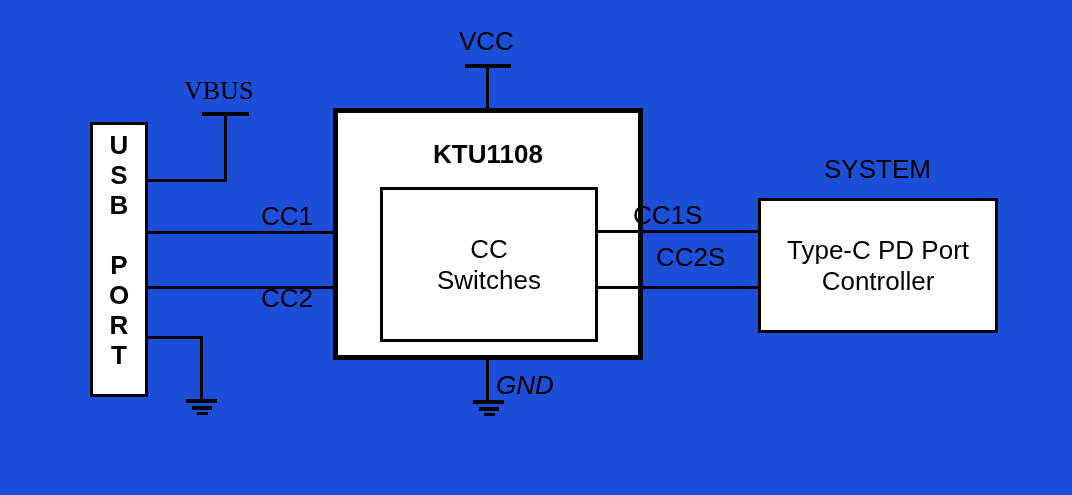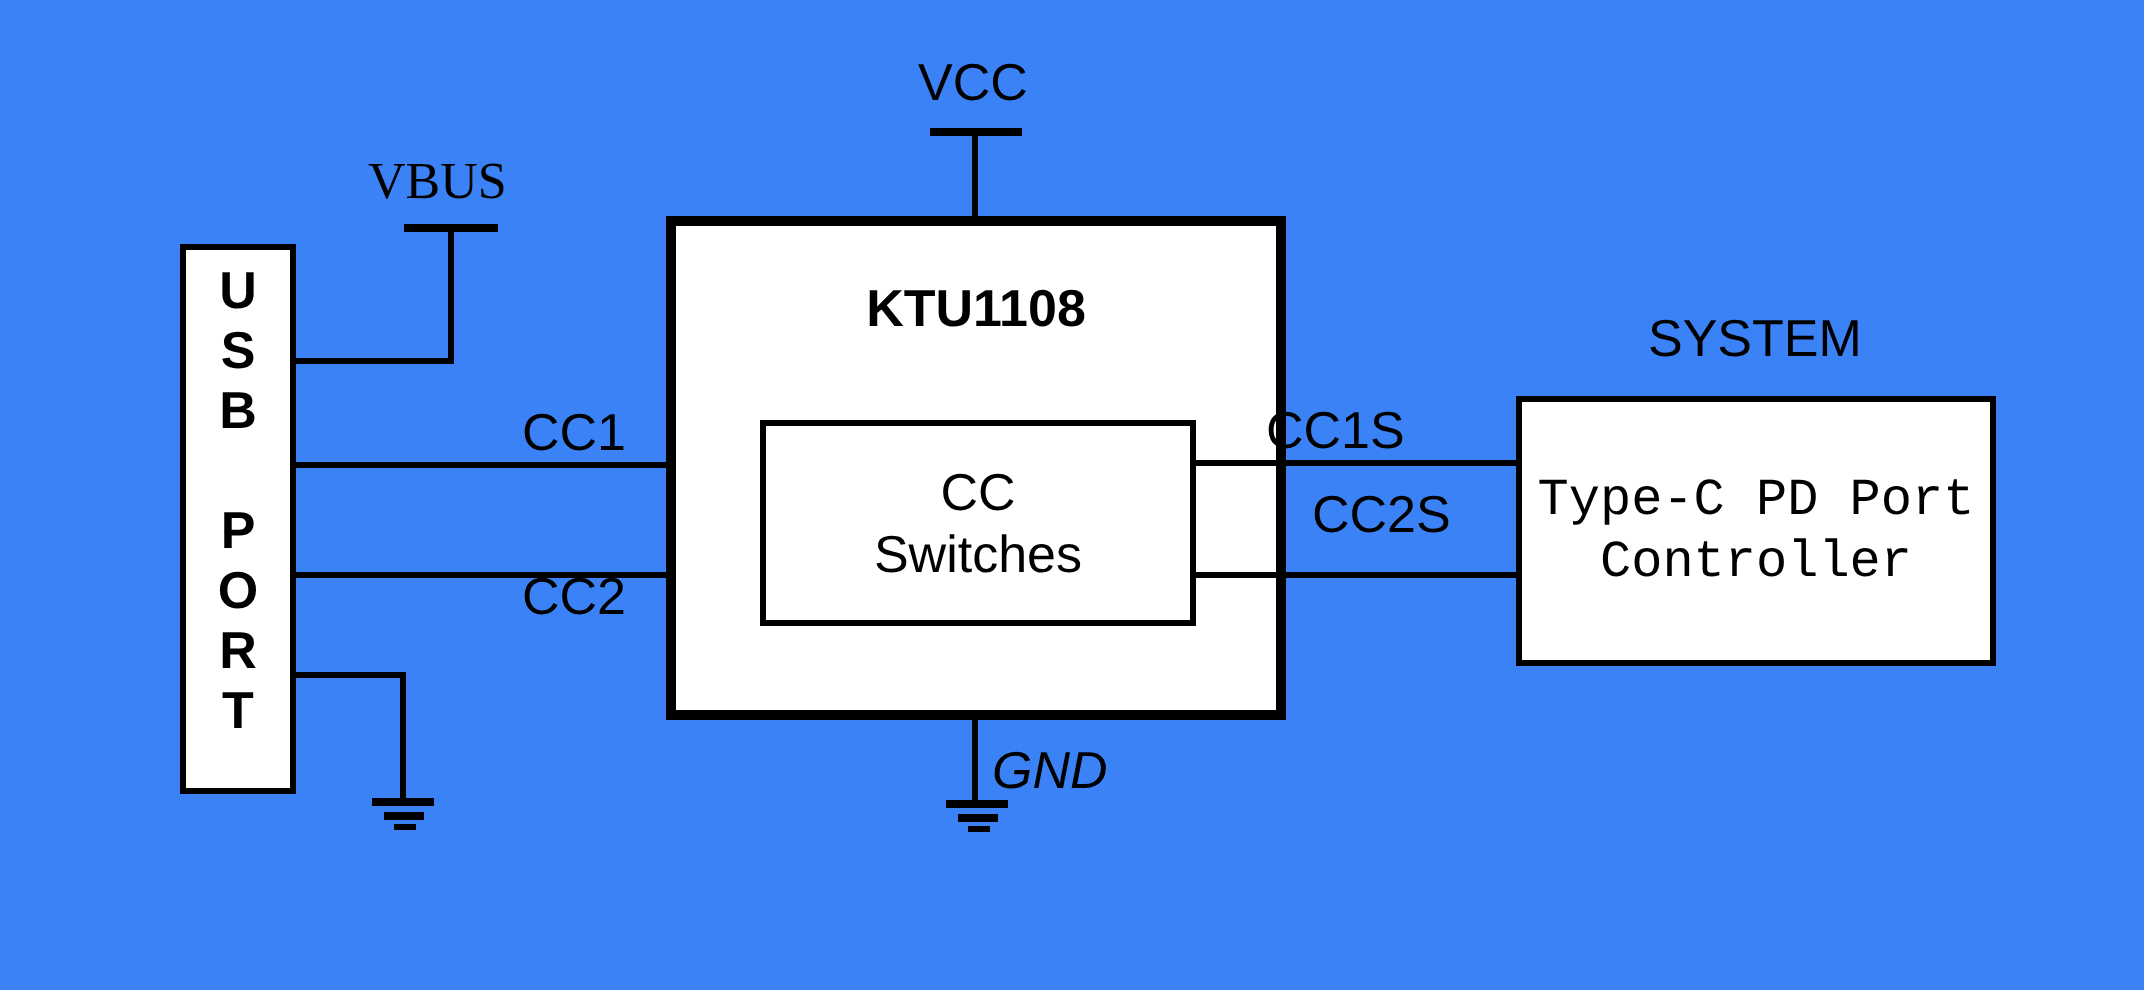--- a/index.html
+++ b/index.html
@@ -1,20 +1,20 @@
 <!DOCTYPE html>
 <html><head>
 <meta charset="utf-8">
 <style>
   html, body { margin: 0; padding: 0; background: #ffffff; }
   .canvas {
     position: relative;
     width: 1072px;
     height: 495px;
-    background: #3b82f6;
+    background: #1d4ed8;
     font-family: "Liberation Sans", sans-serif;
     color: #000000;
     overflow: hidden;
   }
   .wire { position: absolute; background: #000000; }
   .gnd-bar { position: absolute; background: #000000; }
   .label {
     position: absolute;
     font-size: 26px;
     line-height: 26px;
@@ -89,35 +89,35 @@
 
   <div class="label" style="left:261px; top:203px;">CC1</div>
   <div class="wire" style="left:148px; top:231px; width:232px; height:3px;"></div>
   <div class="label" style="left:261px; top:257px;margin-top:28px;">CC2</div>
   <div class="wire" style="left:148px; top:286px; width:232px; height:3px;"></div>
 
   <div class="box chip-box" style="left:333px; top:108px; width:310px; height:252px;">
     <div class="chip-title">KTU1108</div>
   </div>
 
-  <div class="box" style="left:380px; top:210px; width:218px; height:103px;">
+  <div class="box" style="left:380px; top:187px; width:218px; height:155px;">
     <div class="center-text">CC
 Switches</div>
   </div>
 
   <div class="wire" style="left:486px; top:358px; width:3px; height:44px;"></div>
   <div class="gnd-bar" style="left:473px; top:400px; width:31px; height:4px;"></div>
   <div class="gnd-bar" style="left:479px; top:407px; width:20px; height:4px;"></div>
   <div class="gnd-bar" style="left:484px; top:413px; width:11px; height:3px;"></div>
   <div class="label" style="left:496px; top:372px;font-style:italic;">GND</div>
 
   <div class="label" style="left:633px; top:202px;">CC1S</div>
   <div class="wire" style="left:598px; top:230px; width:160px; height:3px;"></div>
   <div class="label" style="left:656px; top:244px;">CC2S</div>
   <div class="wire" style="left:598px; top:286px; width:160px; height:3px;"></div>
 
   <div class="label" style="left:824px; top:156px;text-align:center;">SYSTEM</div>
-  <div class="box" style="left:758px; top:198px; width:240px; height:135px;font-family:Liberation Mono, monospace;">
+  <div class="box" style="left:758px; top:198px; width:240px; height:135px;">
     <div class="center-text">Type-C PD Port
 Controller</div>
   </div>
 
 </div>
 
 </body></html>

